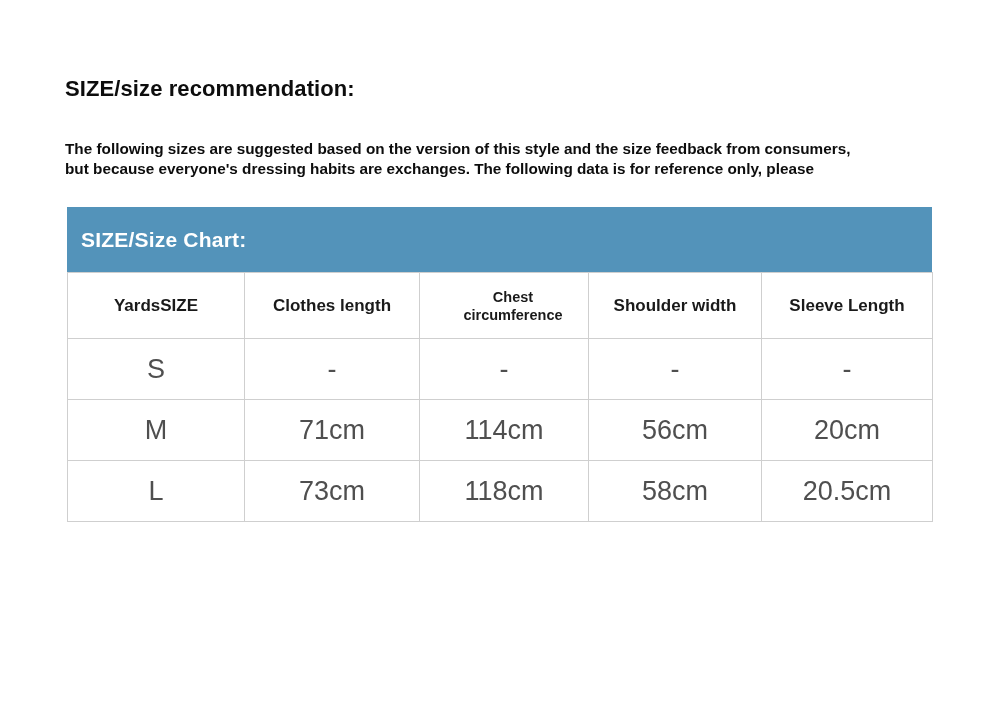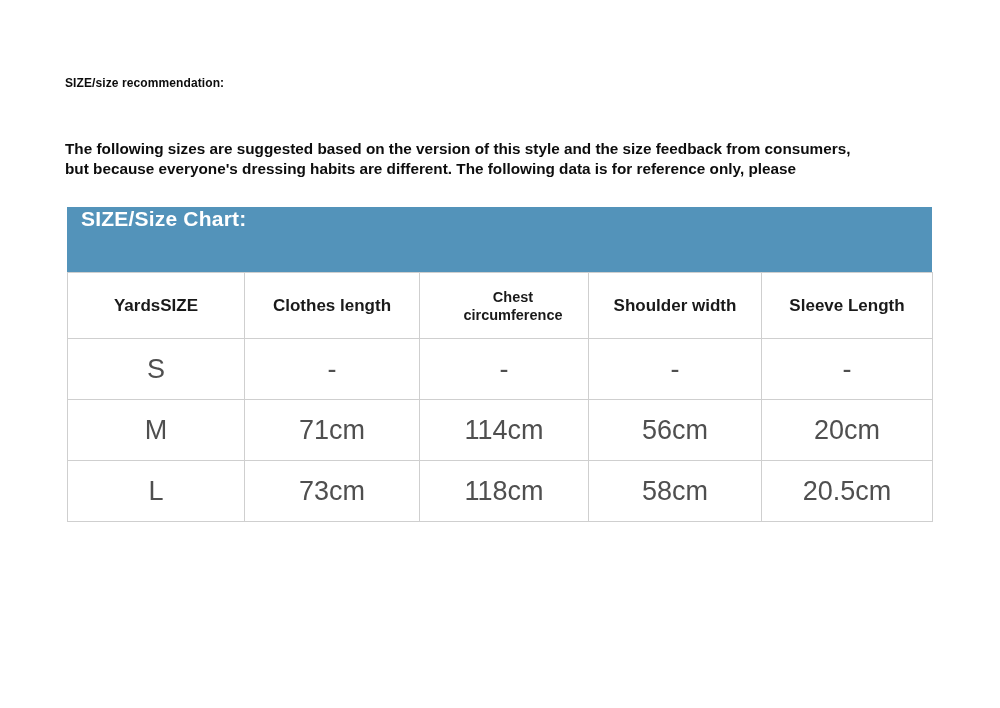--- a/index.html
+++ b/index.html
@@ -8,21 +8,21 @@
     height: 708px;
     background: #ffffff;
     font-family: "Liberation Sans", sans-serif;
     position: relative;
     overflow: hidden;
   }
   .page-heading {
     position: absolute;
     left: 65px;
     top: 76px;
-    font-size: 12px;
+    font-size: 22px;
     font-weight: bold;
     color: #0d0d0d;
     letter-spacing: 0.1px;
   }
   .page-desc {
     position: absolute;
     left: 65px;
     top: 139px;
     font-size: 15.3px;
     font-weight: bold;
@@ -34,21 +34,21 @@
   .size-chart {
     position: absolute;
     left: 67px;
     top: 207px;
     width: 865px;
   }
   .chart-title-bar {
     height: 65px;
     background: #5393ba;
     display: flex;
-    align-items: flex-start;
+    align-items: center;
     padding-left: 14px;
     box-sizing: border-box;
   }
   .chart-title {
     color: #ffffff;
     font-size: 21px;
     font-weight: bold;
     letter-spacing: 0.2px;
   }
   table.size-table {
@@ -86,21 +86,21 @@
     color: #4f4f4f;
   }
 </style>
 </head>
 <body>
 
 <div class="page-heading">SIZE/size recommendation:</div>
 
 <div class="page-desc">
   <div class="desc-line">The following sizes are suggested based on the version of this style and the size feedback from consumers,</div>
-  <div class="desc-line">but because everyone's dressing habits are different. The following data is for reference only, please</div>
+  <div class="desc-line">but because everyone's dressing habits are exchanges. The following data is for reference only, please</div>
 </div>
 
 <div class="size-chart">
   <div class="chart-title-bar">
     <span class="chart-title">SIZE/Size Chart:</span>
   </div>
 
   <table class="size-table">
     <colgroup>
       <col style="width:177px">

